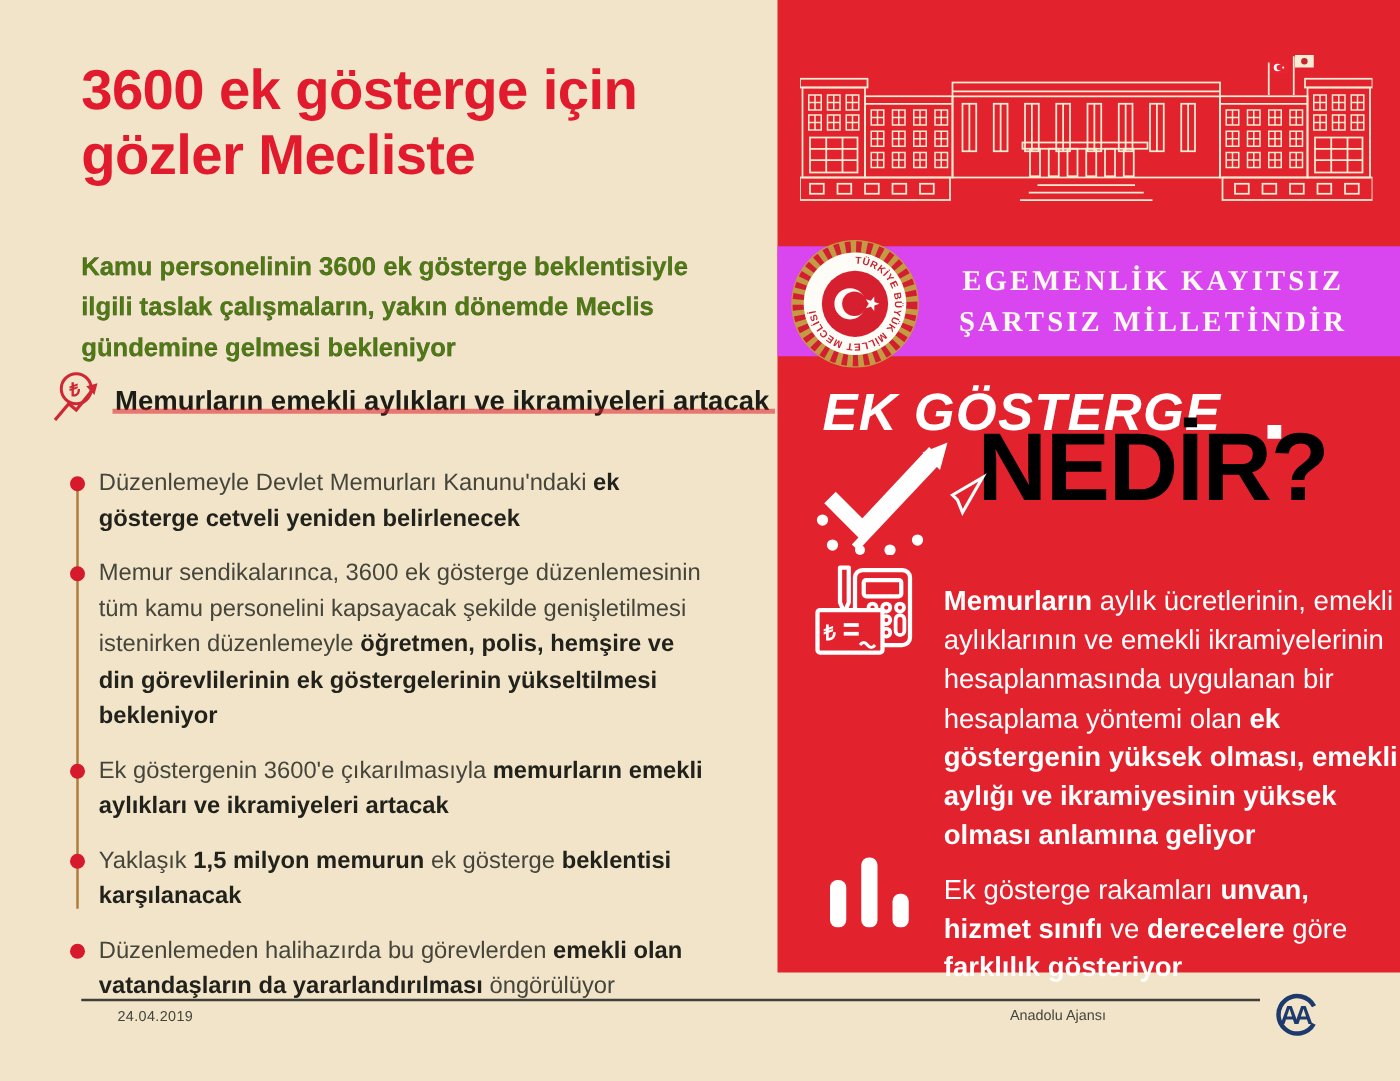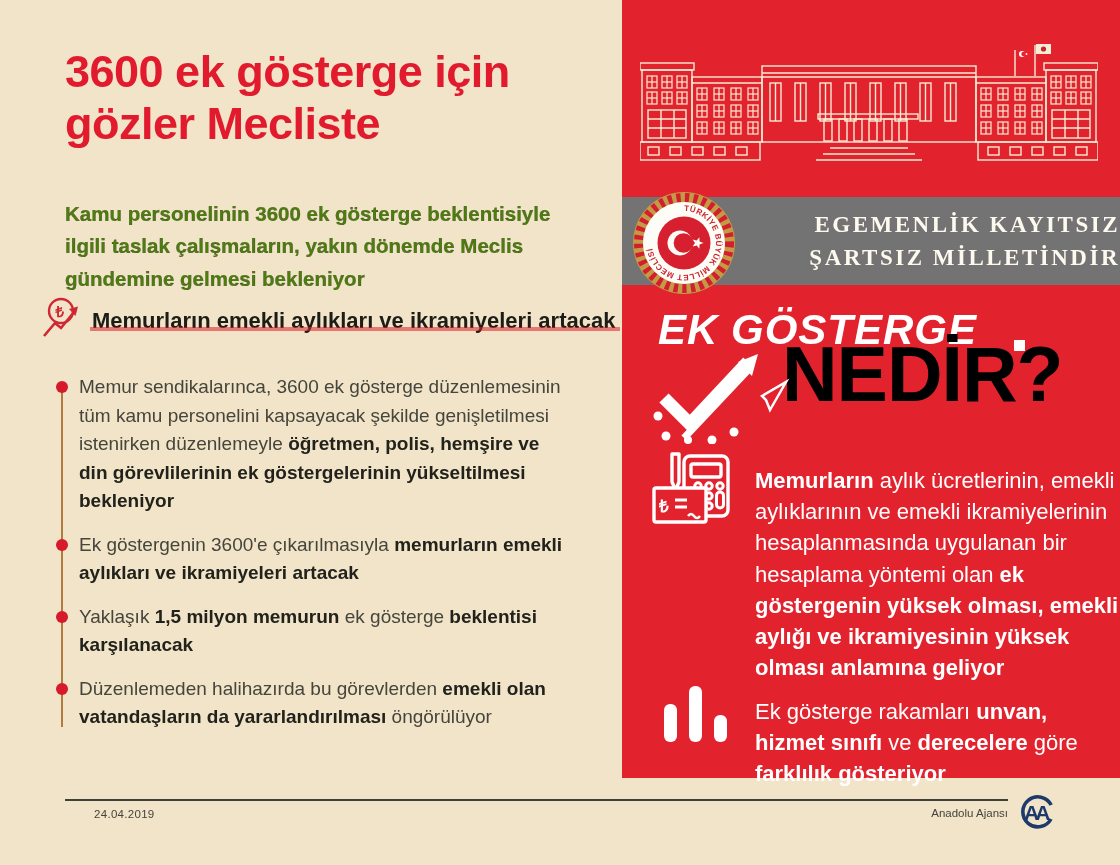--- a/index.html
+++ b/index.html
@@ -36,23 +36,23 @@
   }
   .bullets li::before{
     content:"";position:absolute;left:-1px;top:8px;width:12px;height:12px;
     border-radius:50%;background:#d6192b;
   }
   .seg-b{font-weight:bold;color:#22221c;}
   
   .right-panel{position:absolute;left:622px;top:0;width:498px;height:778px;background:#e2232e;}
   .building{position:absolute;left:18px;top:12px;width:458px;height:168px;}
   .band{
-    position:absolute;left:0;top:197px;width:498px;height:88px;background:#737373;
+    position:absolute;left:0;top:197px;width:498px;height:88px;background:#d946ef;
     display:flex;flex-direction:column;justify-content:center;gap:7px;
-    padding-left:103px;box-sizing:border-box;align-items:flex-end;
+    padding-left:103px;box-sizing:border-box;
   }
   .band-line{
     font-family:"Liberation Serif",serif;font-weight:bold;color:#fdf9ef;
     font-size:23px;letter-spacing:2.5px;text-align:center;
   }
   .emblem{position:absolute;left:9px;top:190px;width:106px;height:106px;}
   .hl-top{
     position:absolute;left:36px;top:306px;margin:0;
     font-size:42px;font-style:italic;font-weight:bold;color:#fff;letter-spacing:1px;white-space:nowrap;
   }
@@ -63,21 +63,21 @@
   }
   .check-arrow{position:absolute;left:28px;top:352px;width:140px;height:92px;}
   .calc{position:absolute;left:26px;top:448px;width:88px;height:88px;}
   .info-1{position:absolute;left:133px;top:443px;width:364px;font-size:22px;line-height:1.42;color:#fff;}
   .bars{position:absolute;left:42px;top:684px;width:66px;height:58px;}
   .info-2{position:absolute;left:133px;top:674px;width:352px;font-size:22px;line-height:1.42;color:#fff;}
   .right-panel .seg,.right-panel .seg-b{color:#fff;}
   
   .footer-line{position:absolute;left:65px;top:799px;width:943px;height:2px;background:#403f39;}
   .footer-date{position:absolute;left:65px;top:808px;font-size:11.5px;color:#44443d;letter-spacing:.3px;margin-left:29px;}
-  .footer-credit{position:absolute;left:808px;top:807px;width:200px;text-align:right;font-size:11.5px;color:#44443d;}
+  .footer-credit{position:absolute;left:808px;top:807px;width:200px;font-size:11.5px;color:#44443d;}
   .aa-logo{position:absolute;left:1018px;top:791px;width:40px;height:42px;}
 </style>
 </head>
 <body>
 
 <h1 class="title">3600 ek gösterge için gözler Mecliste</h1>
 
 <p class="intro">Kamu personelinin 3600 ek gösterge beklentisiyle ilgili taslak çalışmaların, yakın dönemde Meclis gündemine gelmesi bekleniyor</p>
 
 <div class="section">
@@ -85,20 +85,21 @@
     <circle cx="21" cy="15" r="12" fill="none" stroke="#cf2733" stroke-width="2.4"></circle>
     <text x="15.5" y="20.5" font-size="15" font-weight="bold" fill="#cf2733">₺</text>
     <path d="M4,40 L15,27 L21,32 L34,16" fill="none" stroke="#cf2733" stroke-width="2.6"></path>
     <polygon points="29,13 38,10.5 35.5,20" fill="#cf2733"></polygon>
   </svg>
   <h2>Memurların emekli aylıkları ve ikramiyeleri artacak</h2>
 </div>
 
 <ul class="bullets">
   <div class="connector"></div>
+  <li><span class="seg">Düzenlemeyle Devlet Memurları Kanunu'ndaki </span><span class="seg-b">ek gösterge cetveli yeniden belirlenecek</span></li>
   <li><span class="seg">Memur sendikalarınca, 3600 ek gösterge düzenlemesinin tüm kamu personelini kapsayacak şekilde genişletilmesi istenirken düzenlemeyle </span><span class="seg-b">öğretmen, polis, hemşire ve din görevlilerinin ek göstergelerinin yükseltilmesi bekleniyor</span></li>
   <li><span class="seg">Ek göstergenin 3600'e çıkarılmasıyla </span><span class="seg-b">memurların emekli aylıkları ve ikramiyeleri artacak</span></li>
   <li><span class="seg">Yaklaşık </span><span class="seg-b">1,5 milyon memurun</span><span class="seg"> ek gösterge </span><span class="seg-b">beklentisi karşılanacak</span></li>
   <li><span class="seg">Düzenlemeden halihazırda bu görevlerden </span><span class="seg-b">emekli olan vatandaşların da yararlandırılması</span><span class="seg"> öngörülüyor</span></li>
 </ul>
 
 <div class="right-panel">
 
   <svg class="building" viewBox="0 0 458 168">
     <defs>

